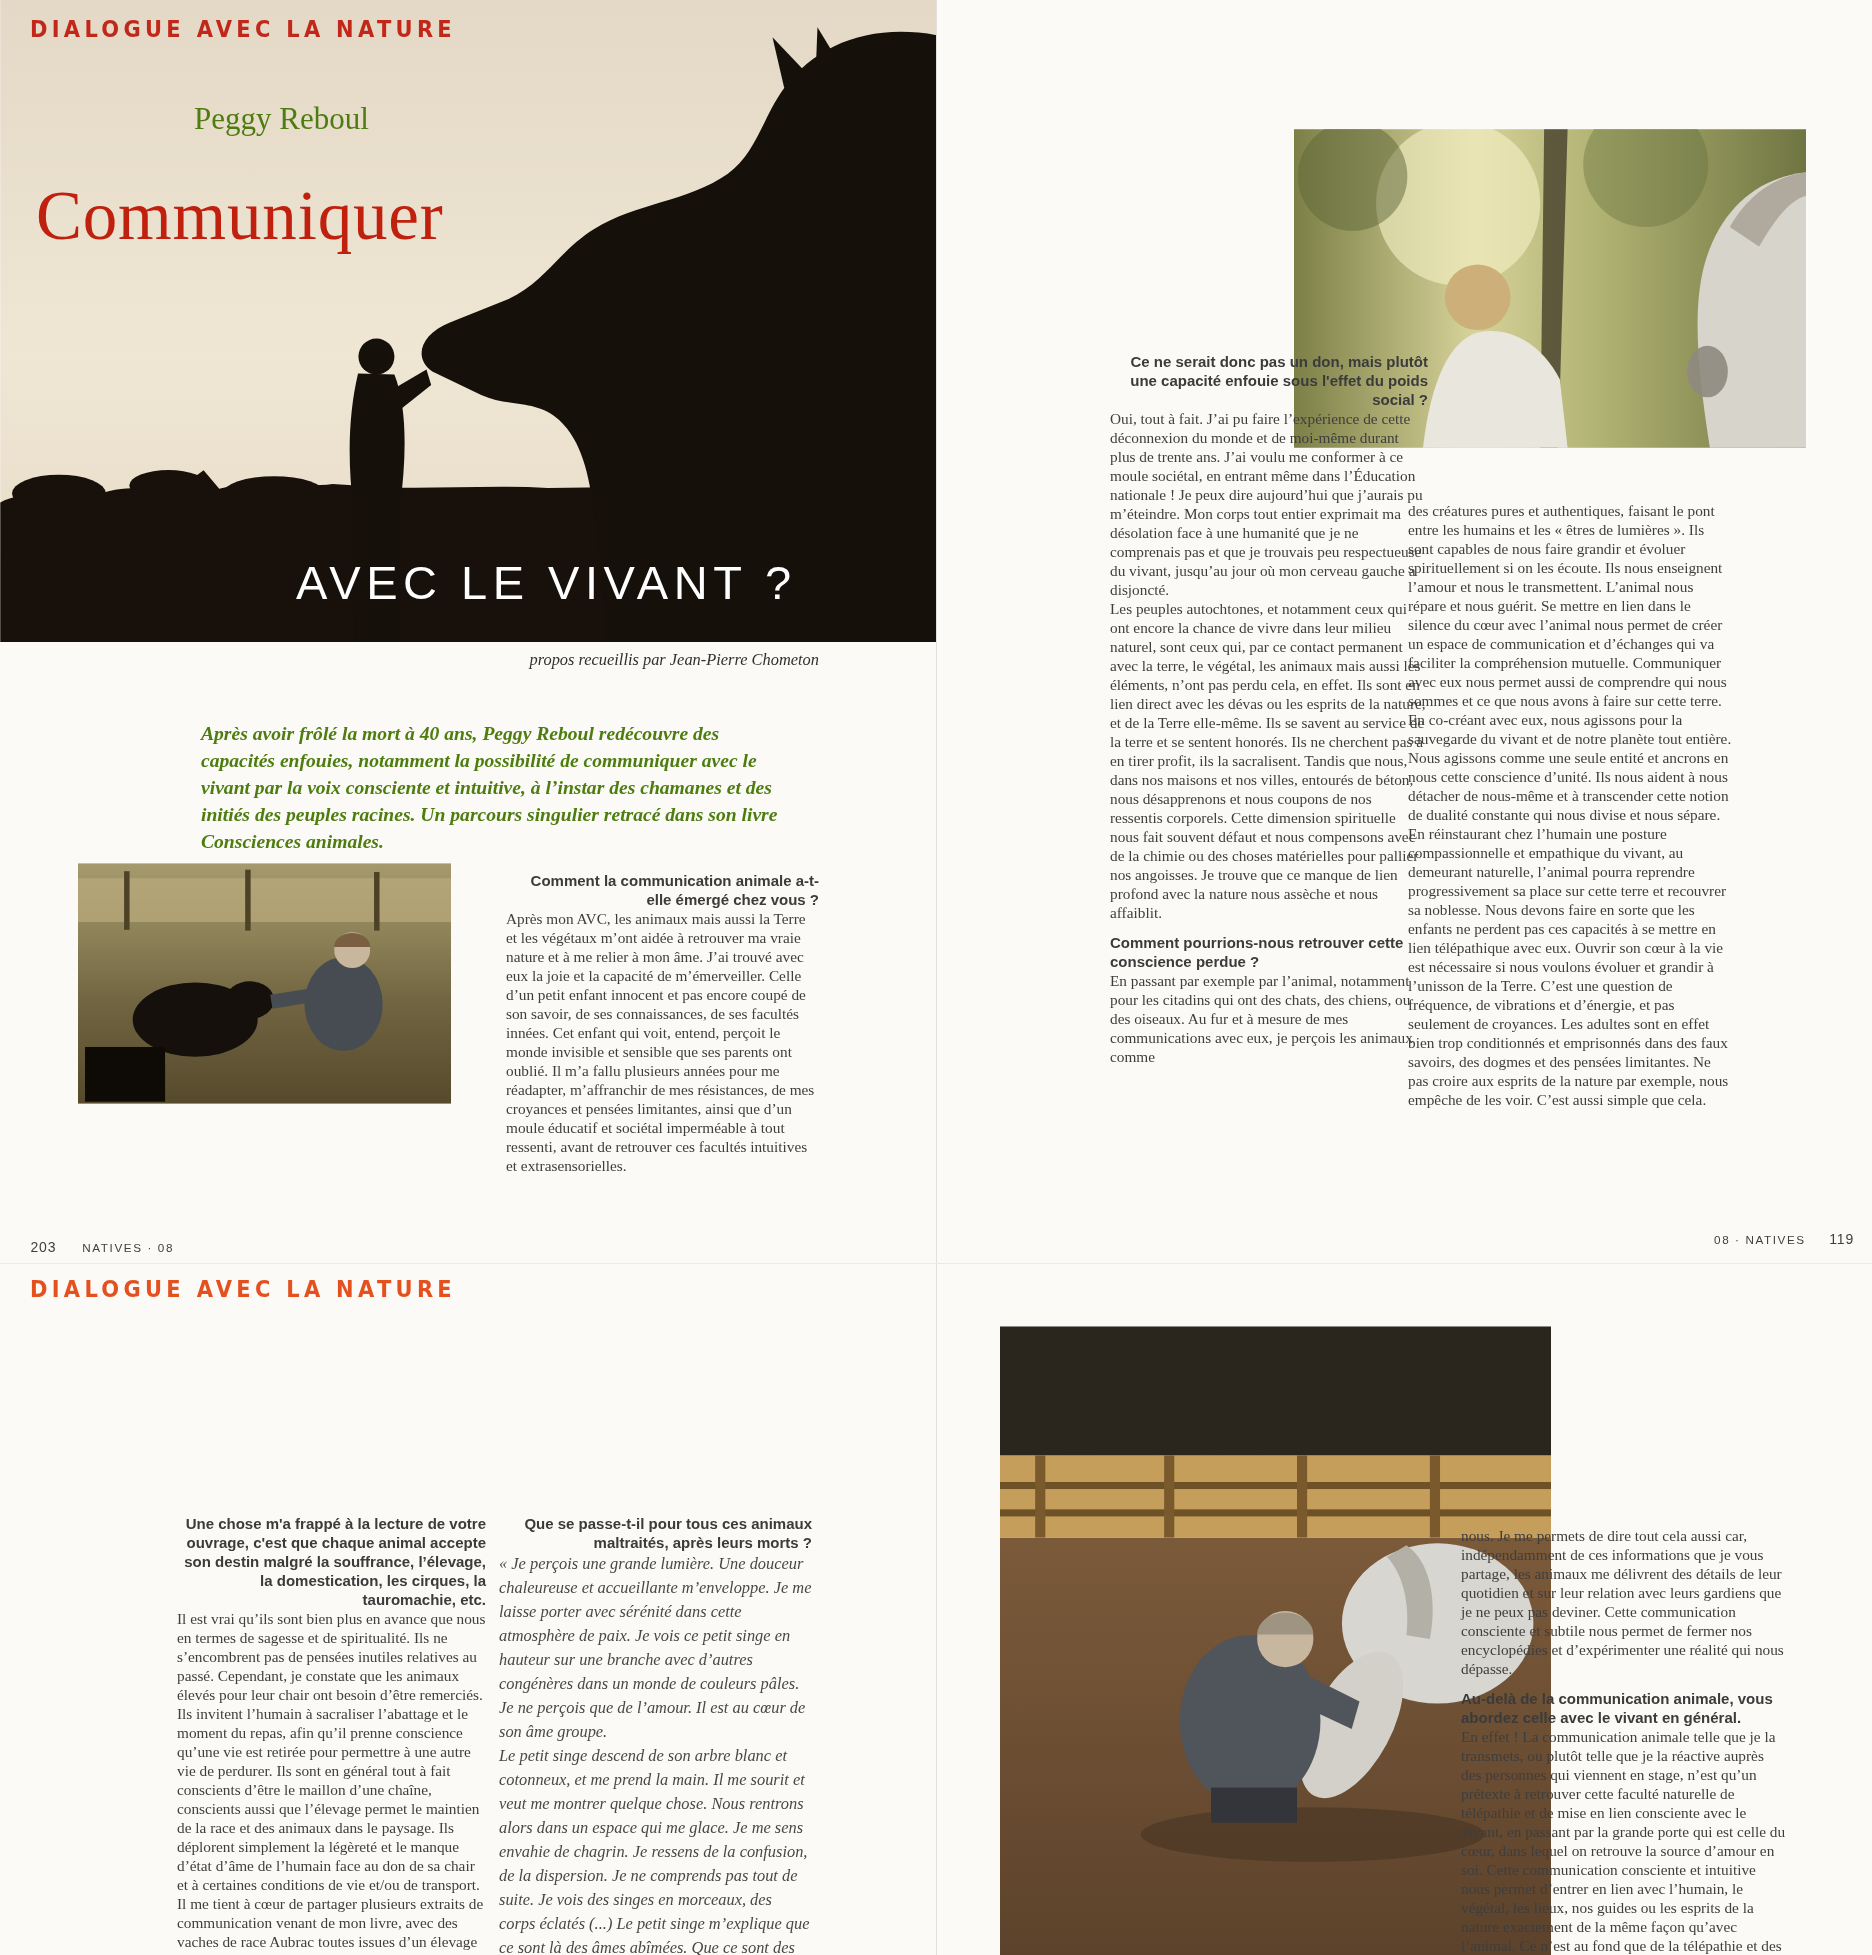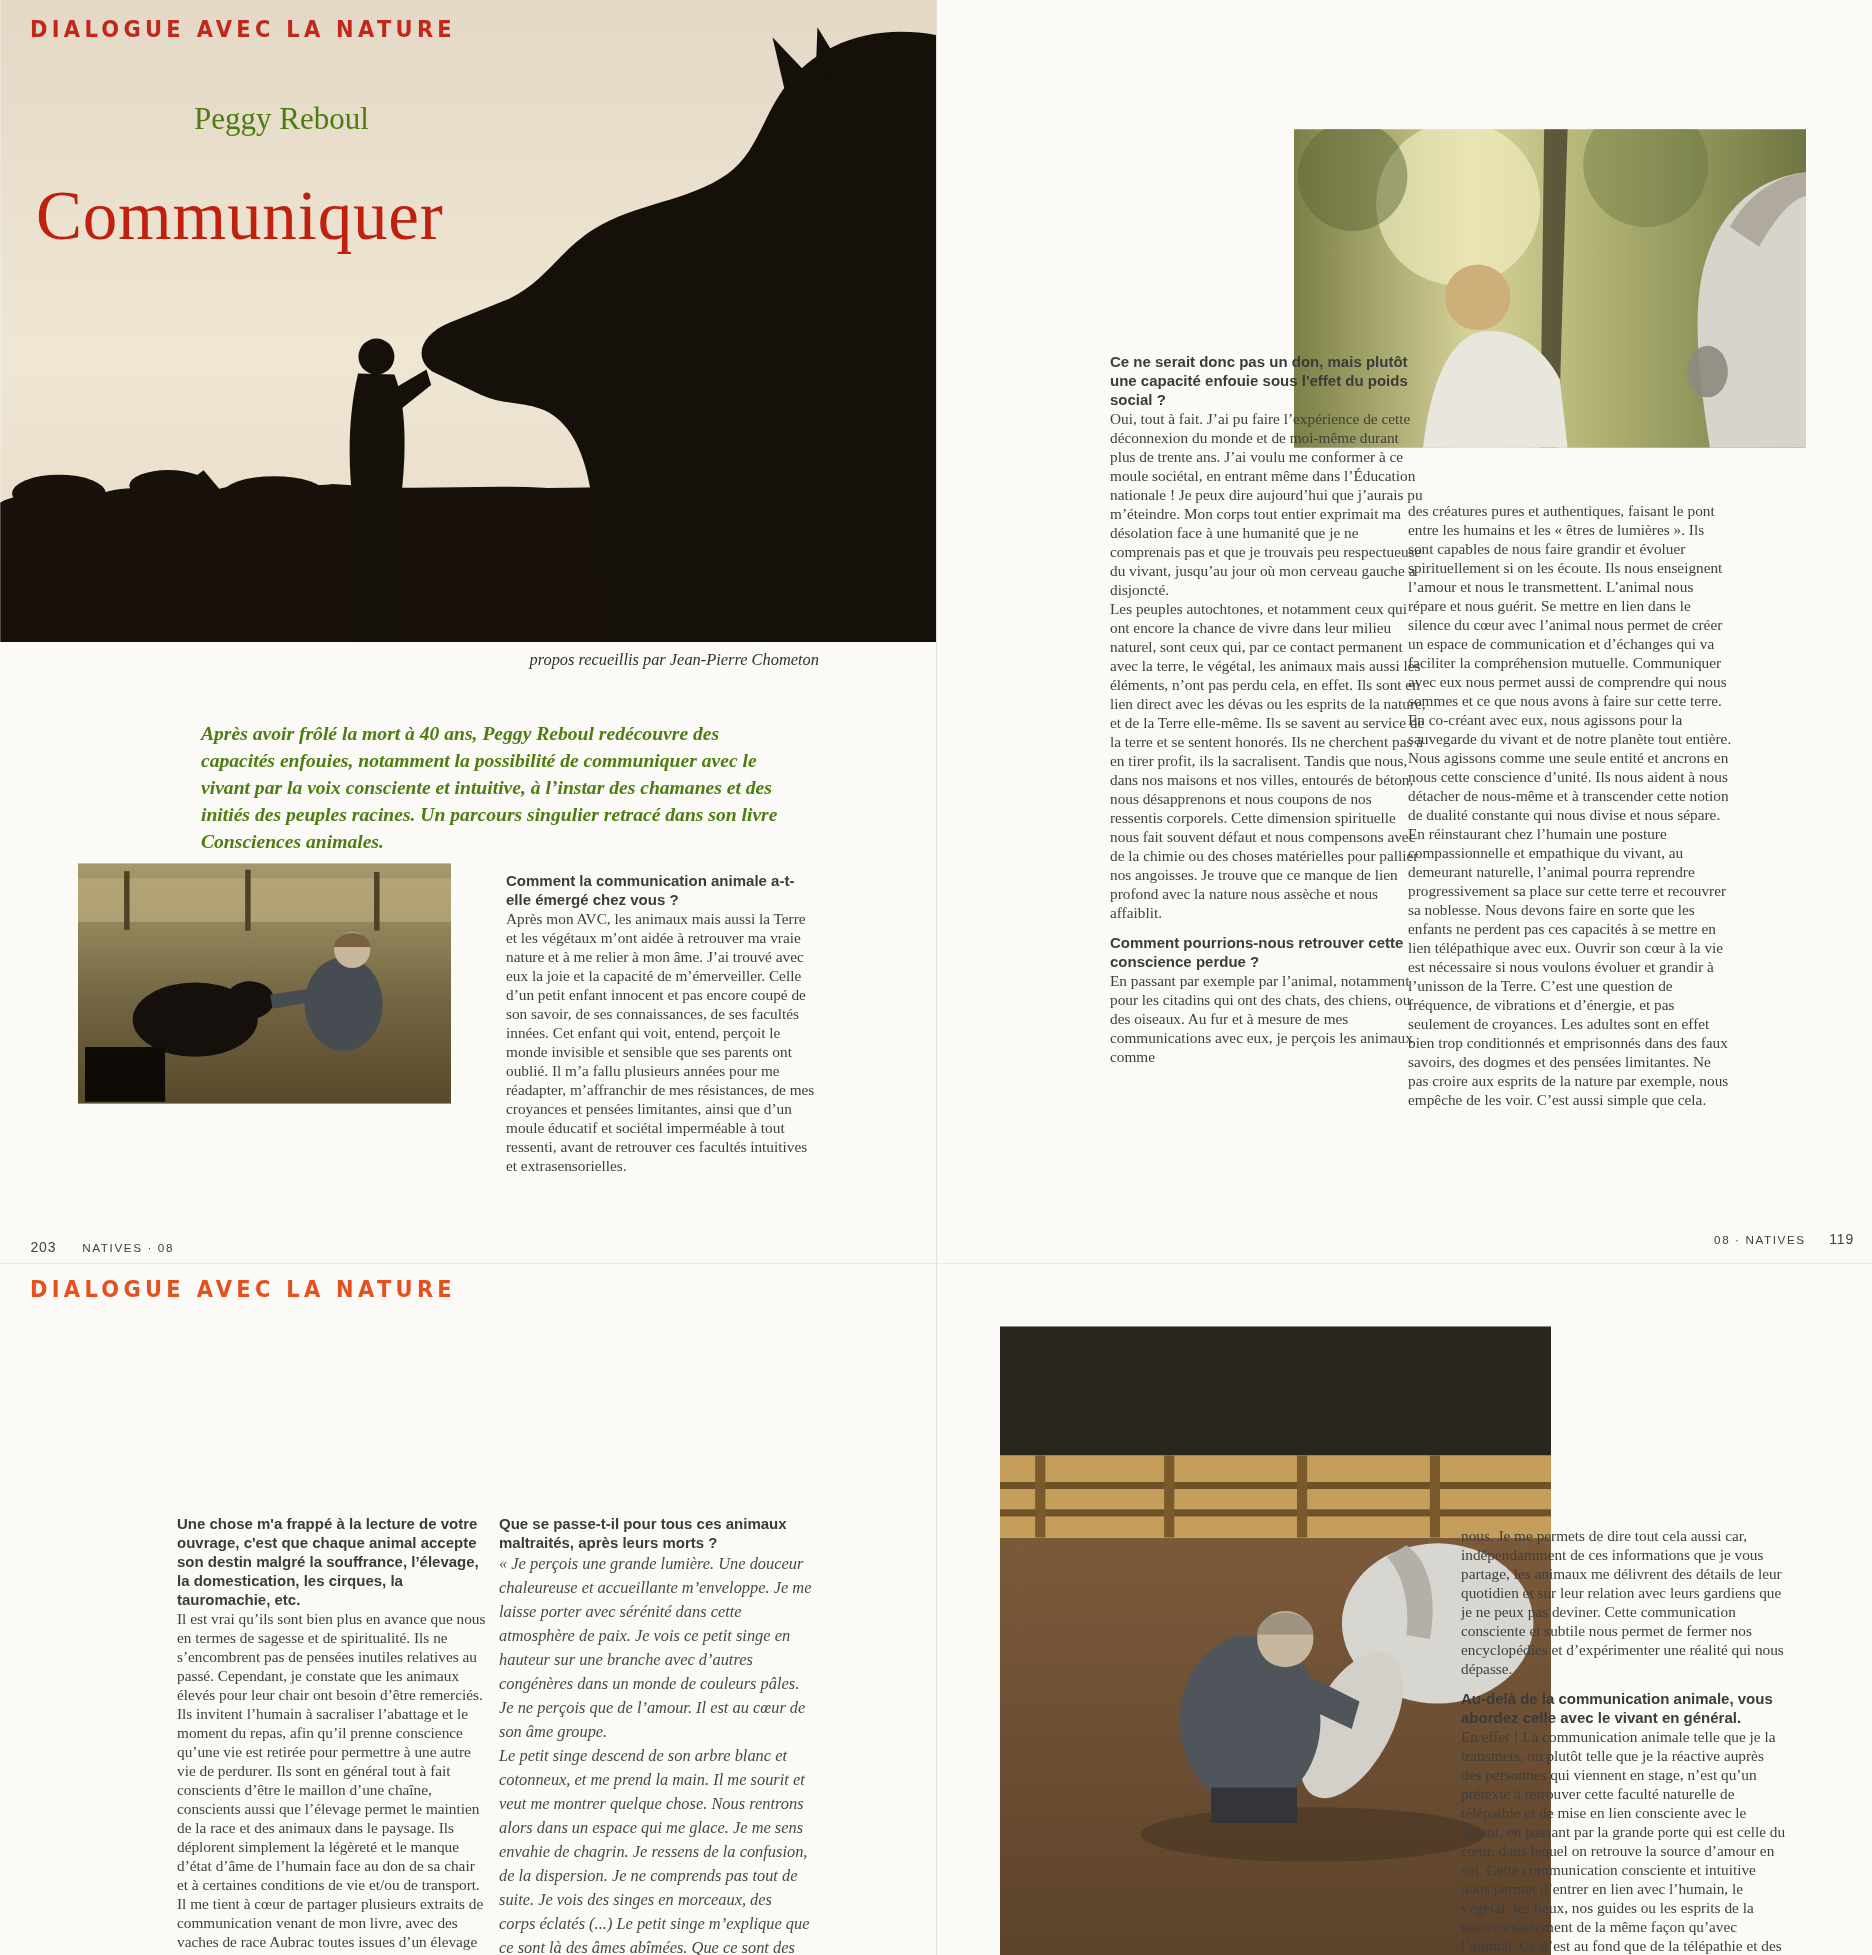--- a/index.html
+++ b/index.html
@@ -21,21 +21,21 @@
   .big-title{font-size:69px;color:#c0210f;white-space:nowrap;letter-spacing:0.8px;}
   .hero-title{font-family:"Liberation Sans","DejaVu Sans",sans-serif;color:#ffffff;
               font-size:47px;letter-spacing:5.5px;white-space:nowrap;}
   .byline{font-style:italic;font-size:16.4px;color:#303030;text-align:right;}
   .intro{font-style:italic;font-weight:700;font-size:19.6px;line-height:27px;color:#4d7c0f;}
 
   
   .col p{margin:0;}
   .q{font-family:"Liberation Sans","DejaVu Sans",sans-serif;font-weight:700;
      font-size:15px;line-height:19px;color:#3b3b3b;margin-top:11px !important;}
-  .col p.q:first-child{margin-top:0 !important;}
+  .col p.q:first-child{margin-top:0 !important;text-align:right;}
   .a{font-size:15.3px;line-height:19px;color:#3e3e3e;}
   .quote{font-style:italic;font-size:16.4px;line-height:24px;color:#484848;}
 
   .footer{font-family:"Liberation Sans","DejaVu Sans",sans-serif;color:#3f3f3f;
           display:flex;align-items:baseline;}
   .footer .num{font-size:14px;letter-spacing:0.8px;}
   .footer .brand{font-size:11.7px;letter-spacing:1.6px;}
 
   
   .photo{overflow:hidden;}
@@ -61,20 +61,21 @@
     <ellipse cx="700" cy="1262" rx="130" ry="44" fill="#18110b"></ellipse>
 
     <path fill="#16100a" d="M2395,90 C2230,60 2090,110 2005,225 C1950,300 1935,390 1860,445 C1760,515 1625,520 1520,585 C1430,640 1395,720 1300,765 L1150,825 C1075,855 1055,915 1105,950 L1230,1010 C1300,1042 1372,1020 1430,1075 C1505,1145 1512,1270 1528,1380 L1552,1642 L2395,1642 Z"></path>
     <path fill="#16100a" d="M2005,225 L1975,95 L2065,190 Z"></path>
     <path fill="#16100a" d="M2085,200 L2090,70 L2160,185 Z"></path>
 
     <circle cx="962" cy="912" r="46" fill="#16100a"></circle>
     <path fill="#16100a" d="M915,955 C890,1060 888,1180 903,1300 L905,1642 L1020,1642 L1022,1300 C1040,1160 1040,1040 1008,958 Z"></path>
     <path fill="#16100a" d="M1005,995 L1090,945 L1102,985 L1020,1050 Z"></path>
   </svg>
+  <div class="abs hero-title" style="left:296px;top:555px;">AVEC LE VIVANT ?</div>
 </div>
 
 <div class="abs kicker red" style="left:30px;top:15.6px;">DIALOGUE AVEC LA NATURE</div>
 <div class="abs author" style="left:194px;top:101px;">Peggy Reboul</div>
 <div class="abs big-title" style="left:36px;top:177px;">Communiquer</div>
 
 <div class="abs byline" style="left:352px;top:650px;width:467px;">propos recueillis par Jean-Pierre Chometon</div>
 
 <div class="abs intro" style="left:201px;top:720px;width:589px;">Après avoir frôlé la mort à 40 ans, Peggy Reboul redécouvre des capacités enfouies, notamment la possibilité de communiquer avec le vivant par la voix consciente et intuitive, à l’instar des chamanes et des initiés des peuples racines. Un parcours singulier retracé dans son livre Consciences animales.</div>
 

